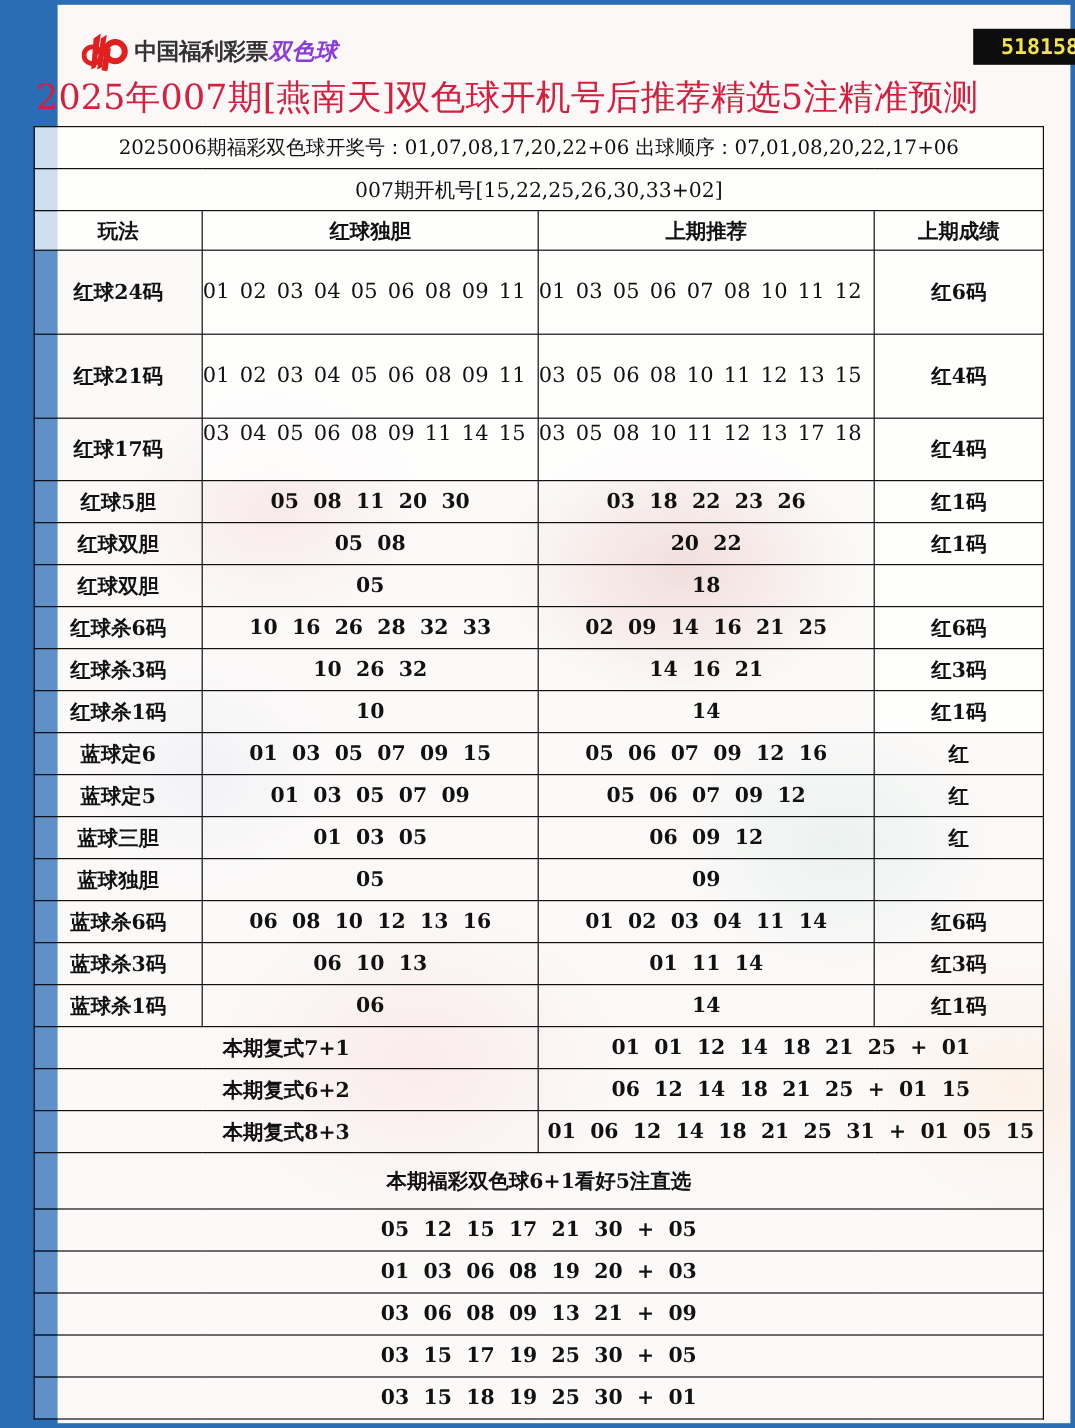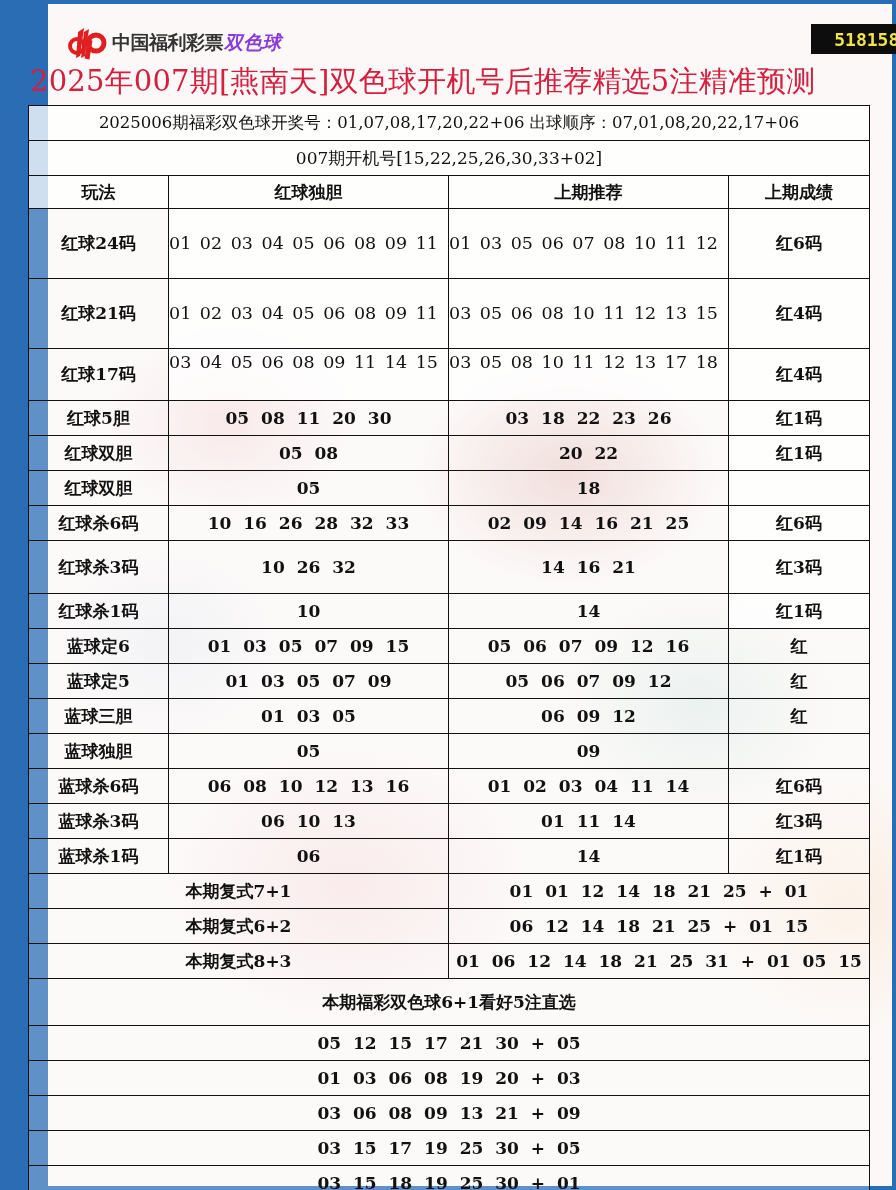--- a/index.html
+++ b/index.html
@@ -125,21 +125,21 @@
     <td class="lbl bg-t sp">05</td>
     <td class="lbl bg-t sp">18</td>
     <td class="lbl bg-w"></td>
   </tr>
   <tr style="height:35px">
     <td class="lbl bg-t">红球杀6码</td>
     <td class="lbl bg-t sp">10 16 26 28 32 33</td>
     <td class="lbl bg-t sp">02 09 14 16 21 25</td>
     <td class="lbl bg-w">红6码</td>
   </tr>
-  <tr style="height:53px">
+  <tr style="height:35px">
     <td class="lbl bg-t">红球杀3码</td>
     <td class="lbl bg-t sp">10 26 32</td>
     <td class="lbl bg-t sp">14 16 21</td>
     <td class="lbl bg-w">红3码</td>
   </tr>
   <tr style="height:35px">
     <td class="lbl bg-t">红球杀1码</td>
     <td class="lbl bg-t sp">10</td>
     <td class="lbl bg-t sp">14</td>
     <td class="lbl bg-w">红1码</td>

